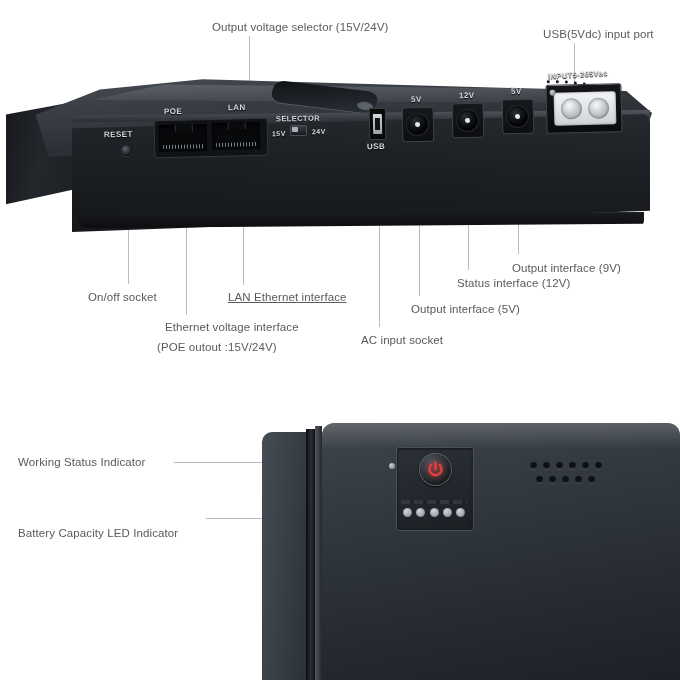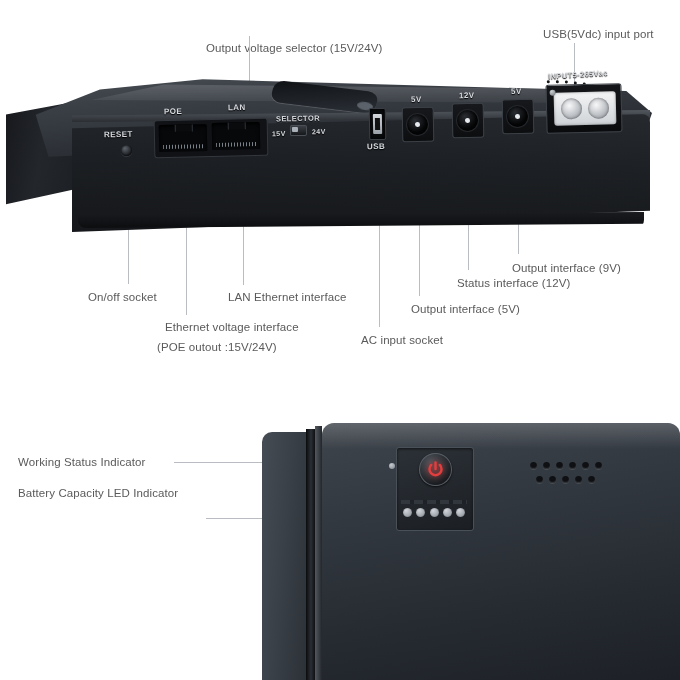--- a/index.html
+++ b/index.html
@@ -394,24 +394,24 @@
     box-shadow: inset 0 -1px 1px rgba(255,255,255,.18), 0 1px 0 rgba(255,255,255,.1);
   }
 </style>
 </head>
 <body>
 
 <div class="stage">
 
   <div>
 
-    <div class="callout" style="left:206px; top:20px;margin-top:21px;">Output voltage selector (15V/24V)</div>
+    <div class="callout" style="left:212px; top:20px;">Output voltage selector (15V/24V)</div>
     <div class="callout" style="left:543px; top:27px;">USB(5Vdc) input port</div>
     <div class="callout" style="left:88px; top:290px;">On/off socket</div>
-    <div class="callout" style="left:228px; top:290px;">LAN Ethernet interface</div>
+    <div class="callout" style="left:228px; top:290px;text-decoration:underline;">LAN Ethernet interface</div>
     <div class="callout" style="left:165px; top:320px;">Ethernet voltage interface</div>
     <div class="callout" style="left:157px; top:340px;">(POE outout :15V/24V)</div>
     <div class="callout" style="left:361px; top:333px;">AC input socket</div>
     <div class="callout" style="left:411px; top:302px;">Output interface (5V)</div>
     <div class="callout" style="left:457px; top:276px;">Status interface (12V)</div>
     <div class="callout" style="left:512px; top:261px;">Output interface (9V)</div>
 
     <div class="lead-v" style="left:249px; top:36px;  height:154px;"></div>
     <div class="lead-v" style="left:574px; top:43px;  height:100px;"></div>
     <div class="lead-v" style="left:128px; top:212px; height:72px;"></div>
@@ -496,21 +496,21 @@
         <div class="ac-inlet"></div>
         <div class="ac-screw"></div>
       </div>
 
     </div>
   </div>
 
   <div>
 
     <div class="callout" style="left:18px; top:455px;">Working Status Indicator</div>
-    <div class="callout" style="left:18px; top:486px;">Battery Capacity LED Indicator</div>
+    <div class="callout" style="left:18px; top:526px;">Battery Capacity LED Indicator</div>
 
     <div class="lead-h" style="left:174px; top:462px; width:222px;"></div>
     <div class="lead-h" style="left:206px; top:518px; width:190px;"></div>
 
     <div id="bottom-device">
       <div class="bd-side"></div>
       <div class="bd-seam"></div>
       <div class="bd-seam2"></div>
       <div class="bd-front"></div>
       <div class="bd-front-gloss"></div>

